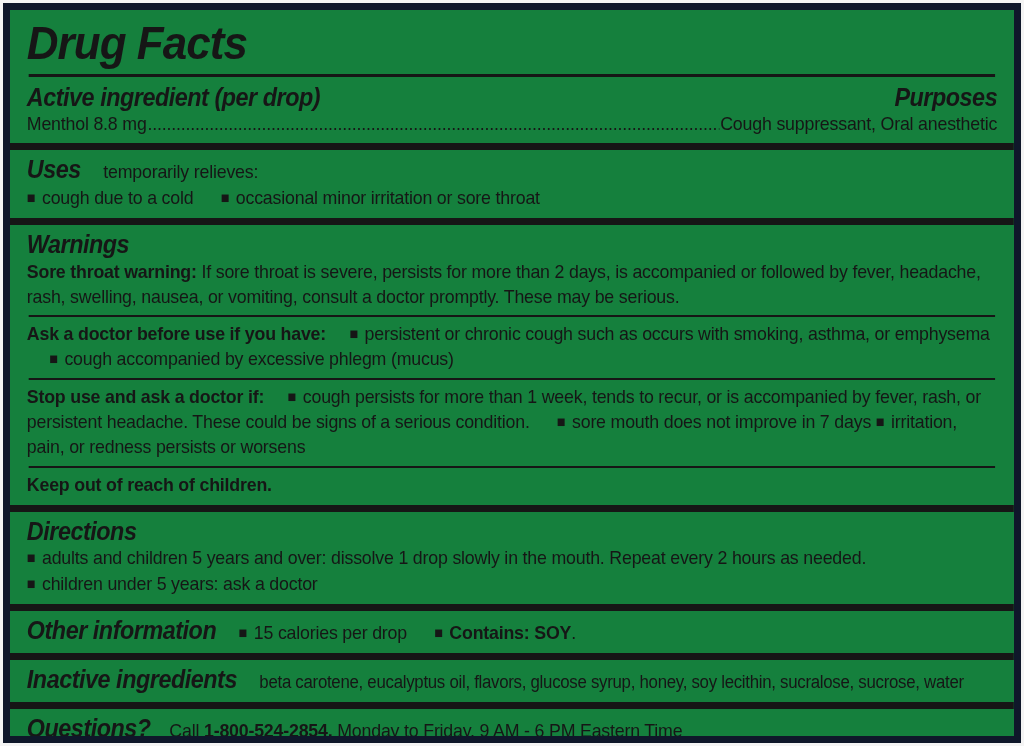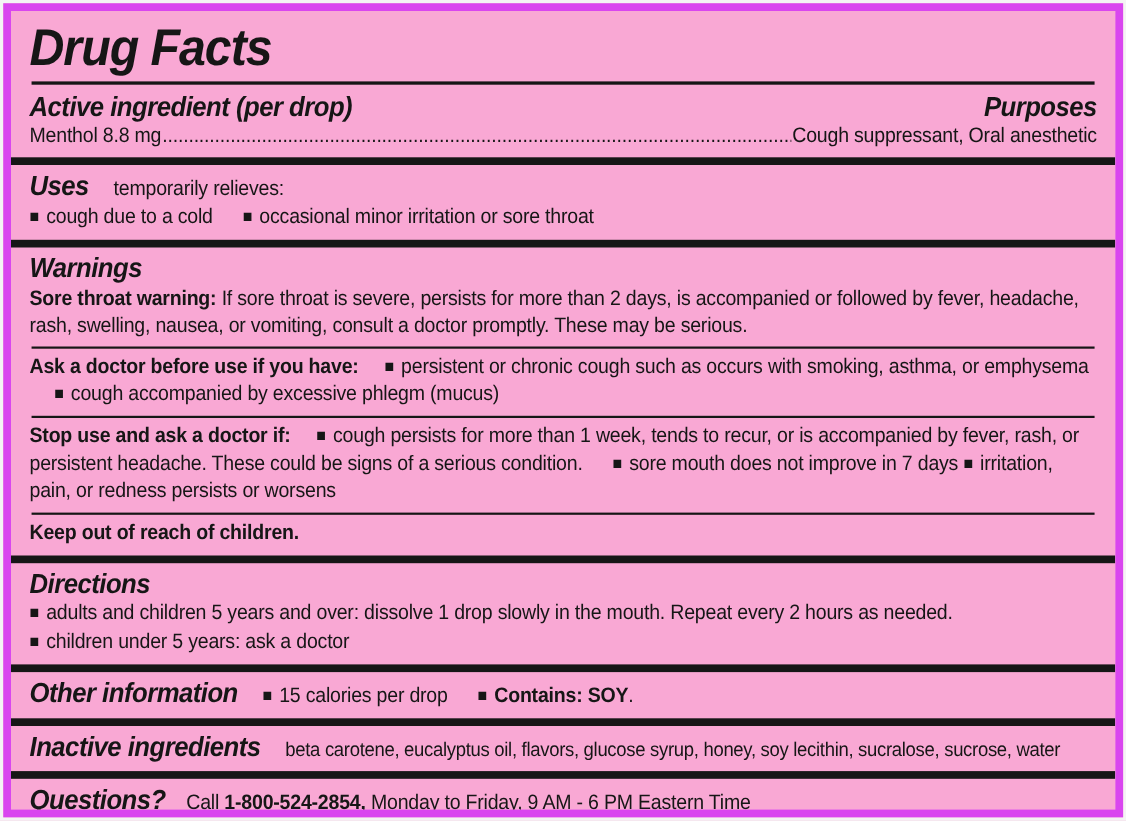--- a/index.html
+++ b/index.html
@@ -5,22 +5,22 @@
   html, body {
     margin: 0; padding: 0;
     width: 1024px; height: 746px;
     background: #f4f4f4;
     font-family: "Liberation Sans", sans-serif;
     color: #161616;
   }
   .label-frame {
     position: absolute;
     left: 3px; top: 3px; right: 3px; bottom: 3px;
-    background: #f9a8d4;
-    border: 7px solid #d946ef;
+    background: #15803d;
+    border: 7px solid #0f172a;
     overflow: hidden;
     box-sizing: border-box;
   }
   
   .condense {
     width: 107%;
     transform: scaleX(0.9346);
     transform-origin: 0 0;
   }
   .sec { padding: 5px 18px 7px 18px; }

